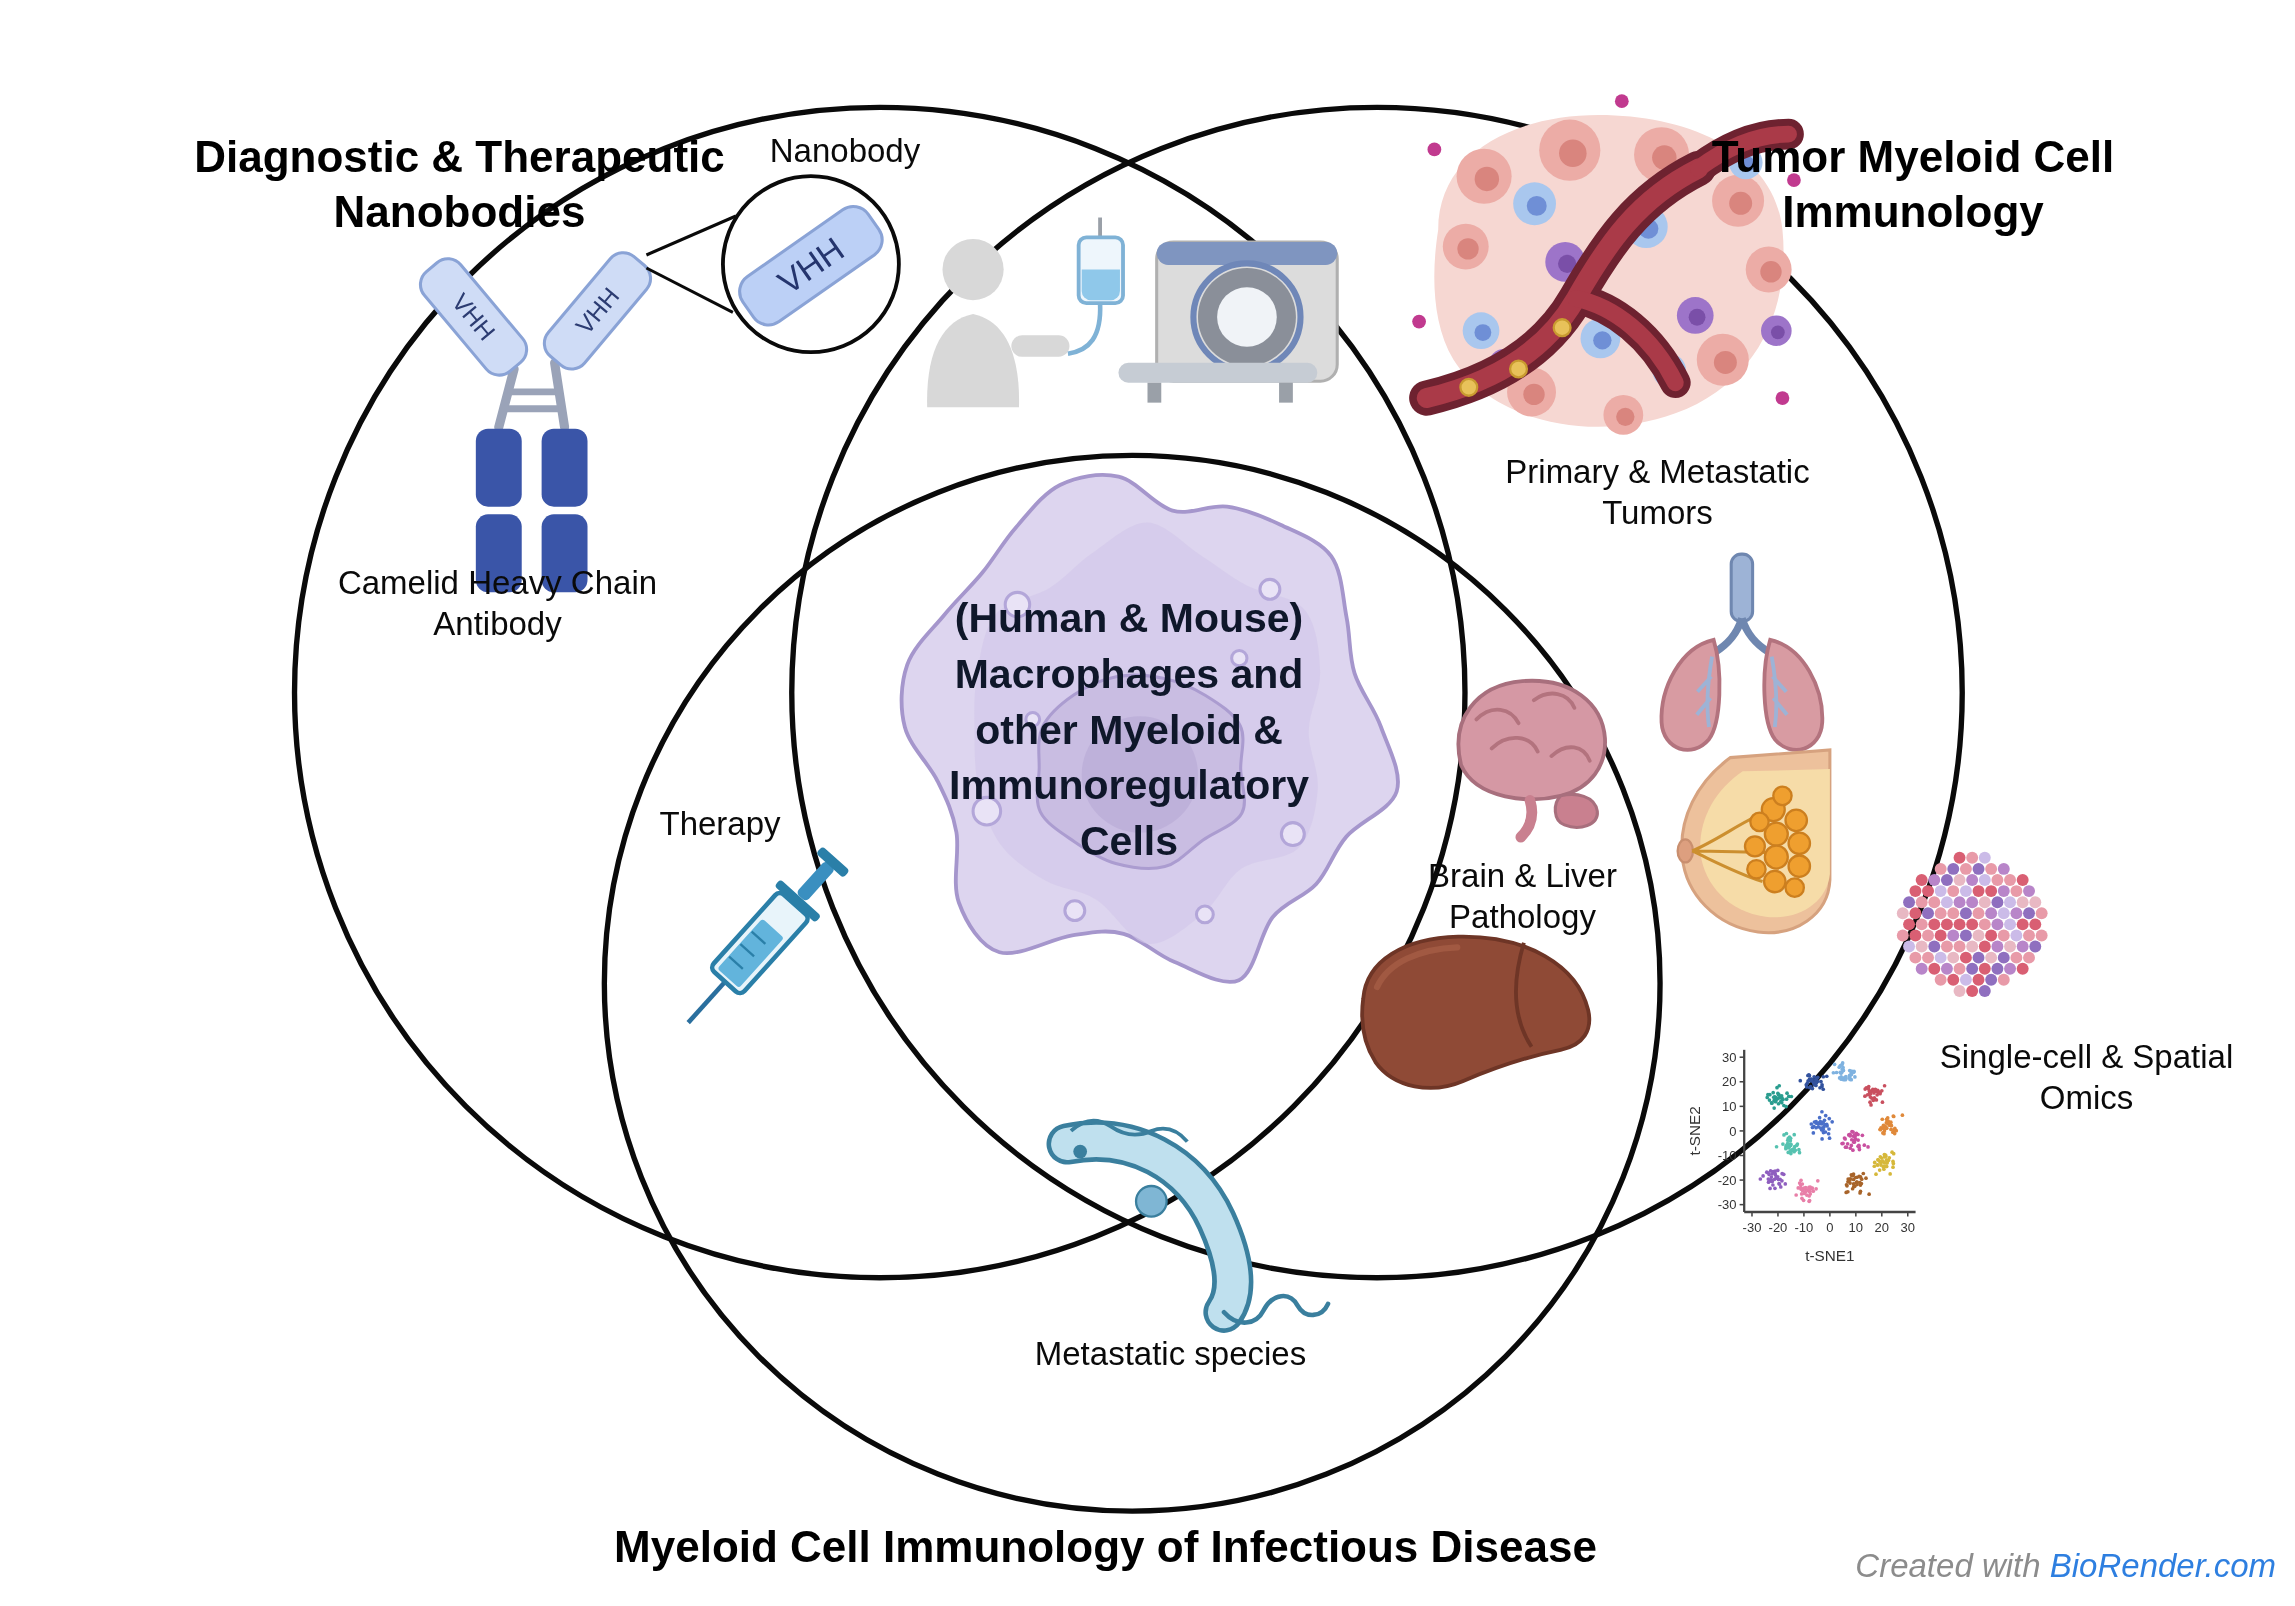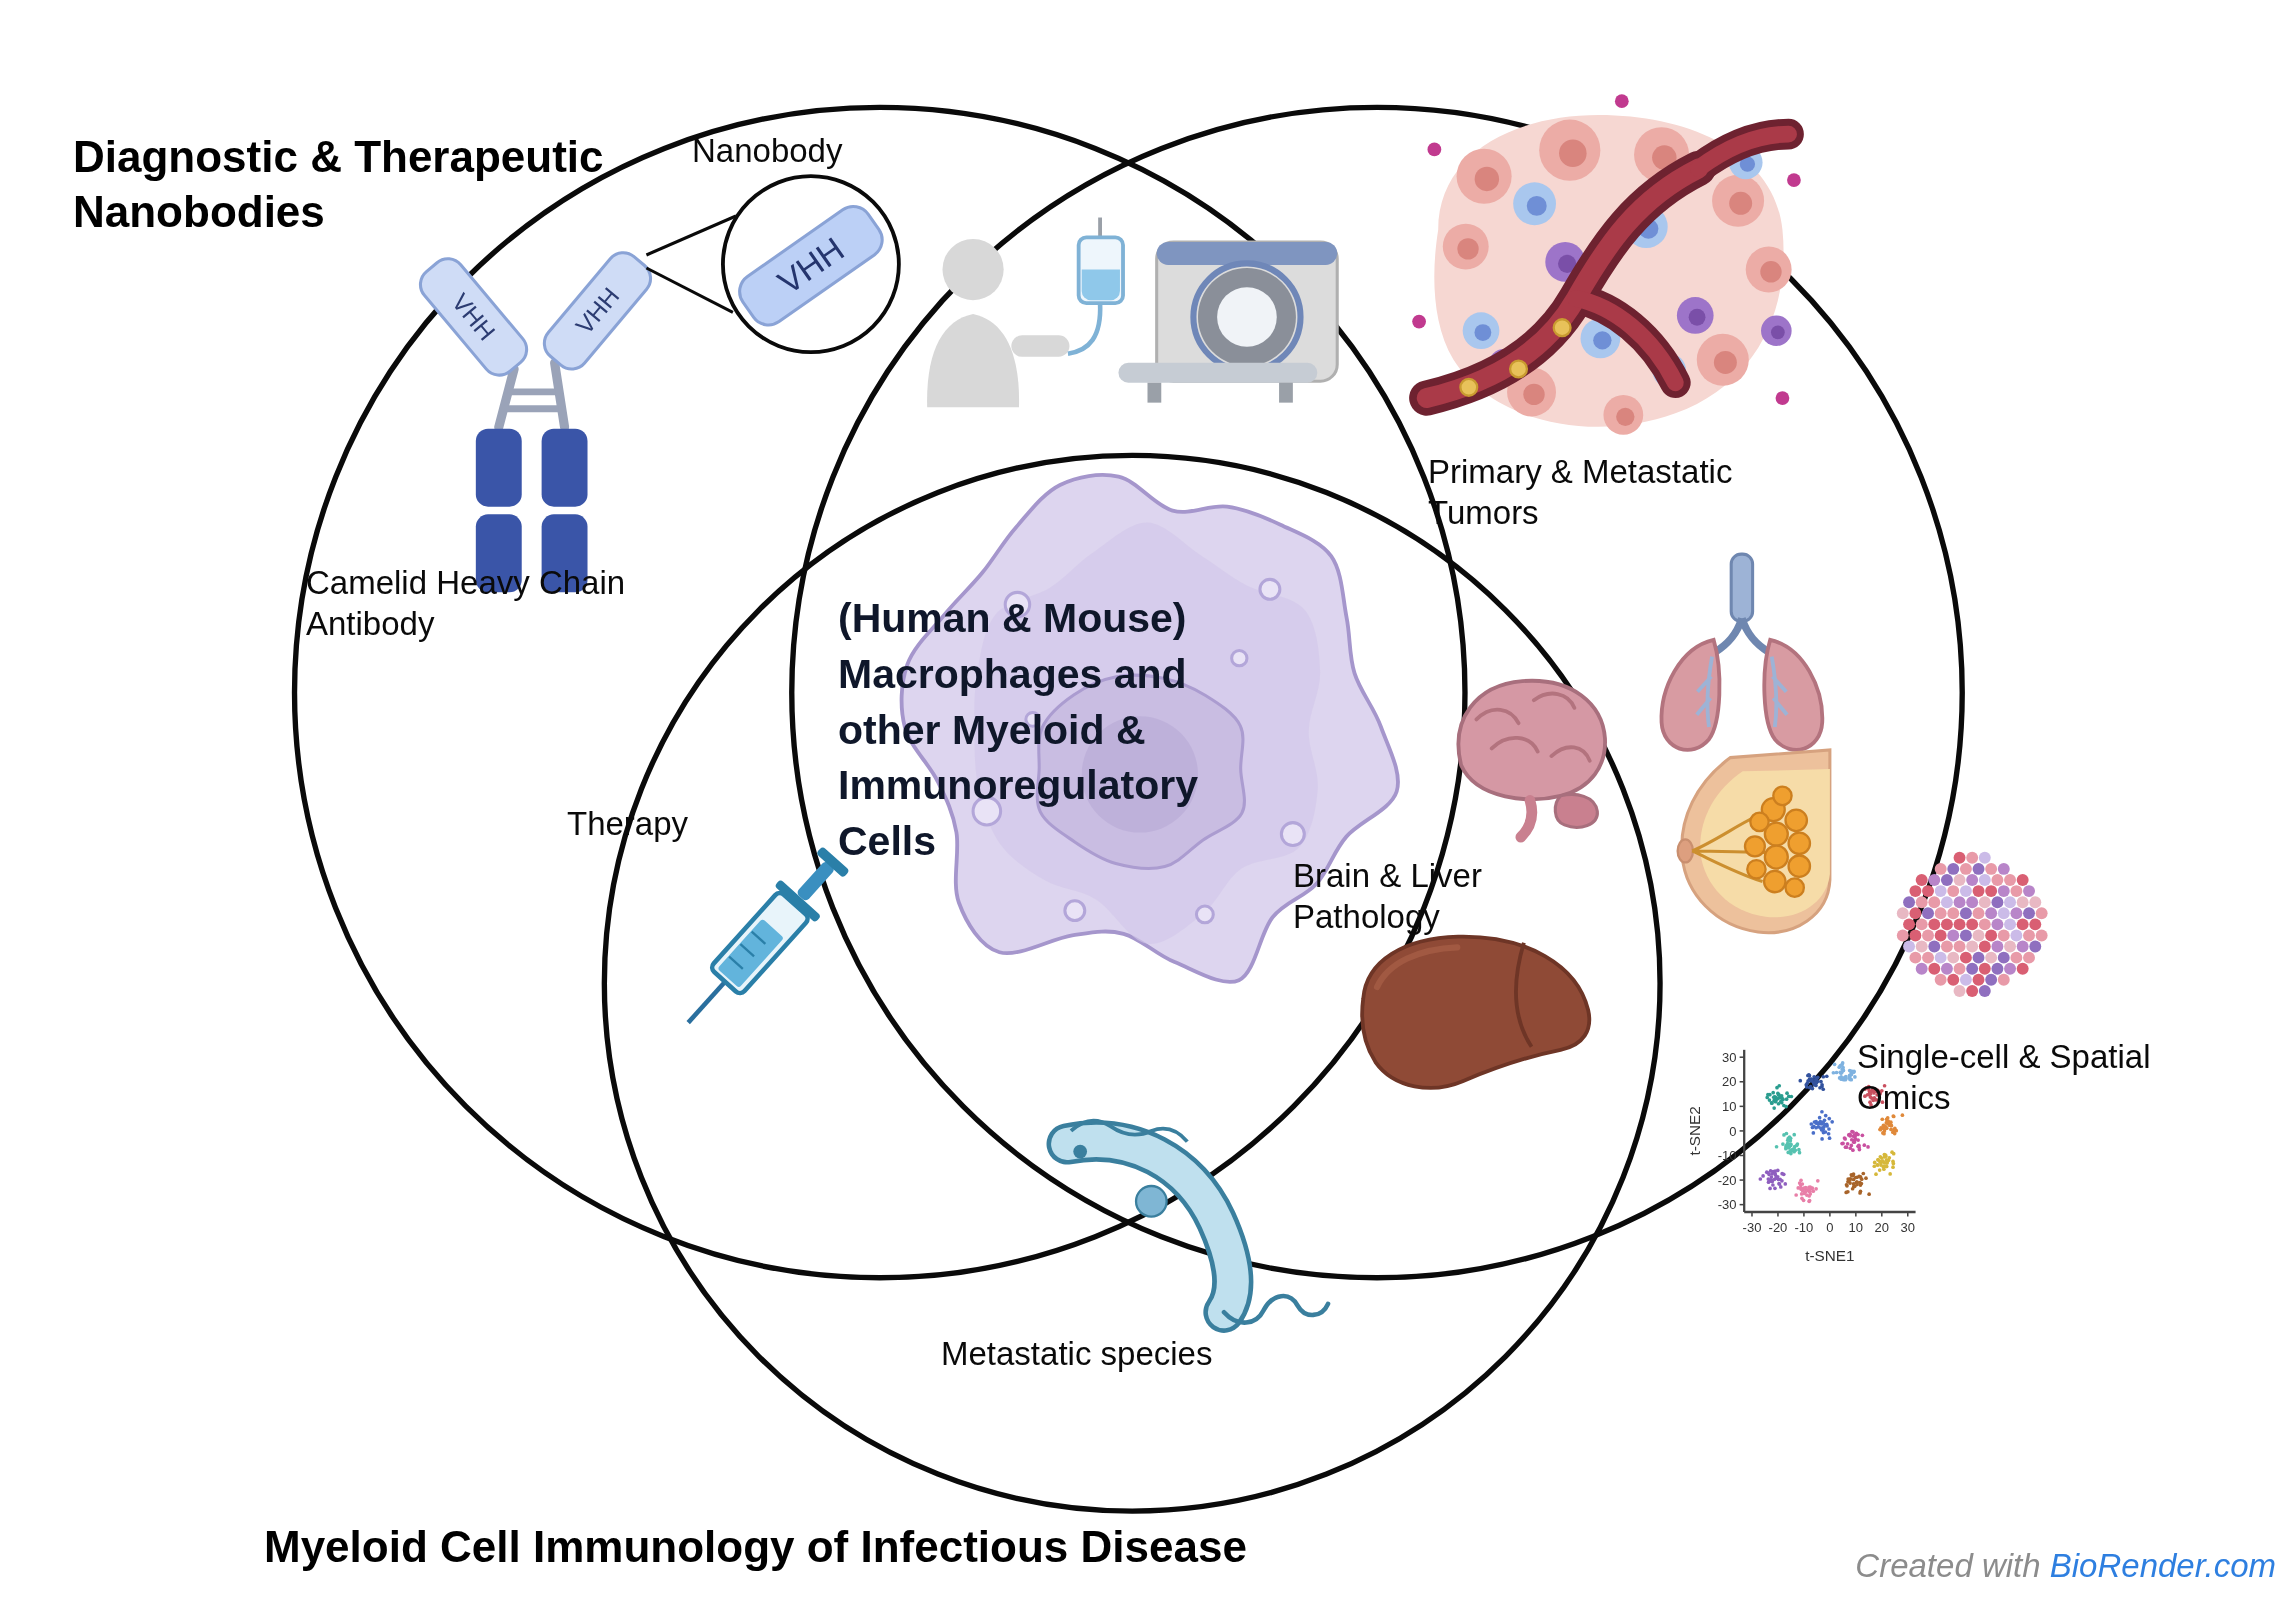--- a/index.html
+++ b/index.html
@@ -1,21 +1,21 @@
 <!DOCTYPE html>
 <html style="font-size:12.2px"><head>
 <meta charset="utf-8">
 <style>
   *{box-sizing:border-box}
   html,body{margin:0;padding:0;background:#fff}
   .canvas{position:relative;width:2295px;height:1607px;background:#ffffff;overflow:hidden;
           font-family:"Liberation Sans",sans-serif;}
   .canvas > svg{position:absolute;left:0;top:0}
   svg text{font-family:"Liberation Sans",sans-serif}
-  .lbl{position:absolute;color:#0a0a0a;font-size:33px;line-height:1.25;
+  .lbl{position:absolute;text-align:center;color:#0a0a0a;font-size:33px;line-height:1.25;
        white-space:pre-line}
   .title{font-weight:700;font-size:44px;line-height:1.26;color:#000}
   .center-label{font-weight:700;font-size:41px;line-height:1.36;color:#0f172a}
   .credit{position:absolute;font-style:italic;font-size:33px;color:#8c8c8c;text-align:left}
   .credit .brand{color:#2e7fe0;margin-left:9.2px}
 </style>
 </head>
 <body>
 
 <div class="canvas">
@@ -804,20 +804,22 @@
     <path d="M1400,1478 Q1425,1455 1452,1472 Q1478,1490 1505,1478 Q1532,1468 1552,1492" stroke="#3a7f9e" stroke-width="5" fill="none"></path>
     <path d="M1600,1715 C1618,1735 1642,1732 1652,1712 C1664,1690 1686,1688 1696,1706 C1706,1724 1728,1722 1736,1704" stroke="#3a7f9e" stroke-width="6" fill="none" stroke-linecap="round"></path>
     <circle cx="1505" cy="1570" r="20" fill="#7fb6d4" stroke="#3a7f9e" stroke-width="3"></circle>
     <circle cx="1412" cy="1505" r="9" fill="#3a7f9e"></circle>
   </g>
 
 </svg>
 
 <div class="lbl title" style="left:73px;top:129px;width:773px">Diagnostic &amp; Therapeutic
 Nanobodies</div>
+<div class="lbl title" style="left:1561px;top:129px;width:704px">Tumor Myeloid Cell
+Immunology</div>
 <div class="lbl title" style="left:264px;top:1519px;width:1683px">Myeloid Cell Immunology of Infectious Disease</div>
 
 <div class="lbl" style="left:692px;top:130px;width:306px">Nanobody</div>
 <div class="lbl" style="left:306px;top:562px;width:383px">Camelid Heavy Chain
 Antibody</div>
 <div class="lbl" style="left:1428px;top:451px;width:459px">Primary &amp; Metastatic
 Tumors</div>
 <div class="lbl" style="left:1293px;top:855px;width:459px">Brain &amp; Liver
 Pathology</div>
 <div class="lbl" style="left:1857px;top:1036px;width:459px">Single-cell &amp; Spatial

